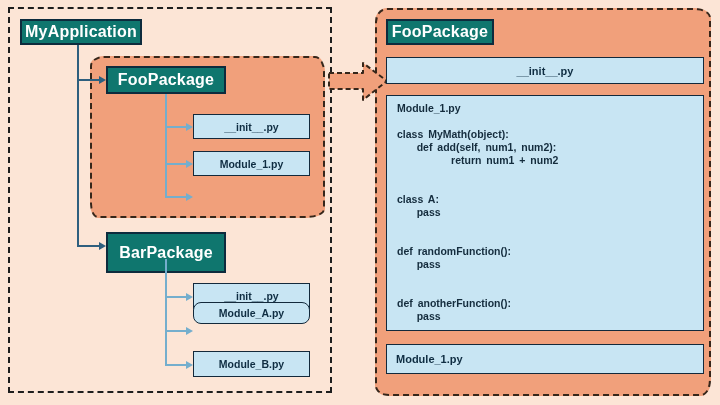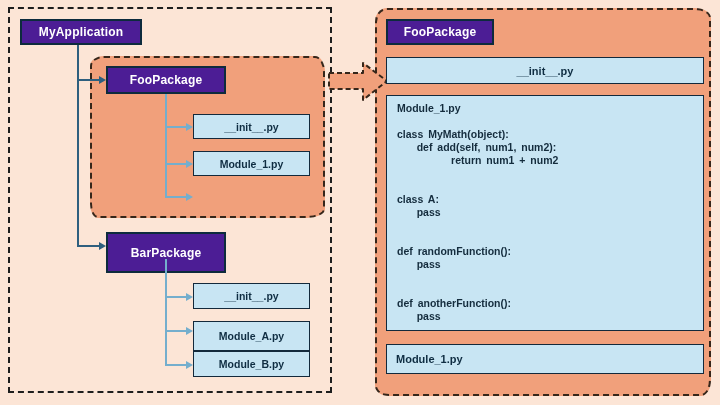--- a/index.html
+++ b/index.html
@@ -23,23 +23,23 @@
   .foo-region{
     left:90px;top:56px;width:235px;height:162px;
     border-radius:14px 10px 18px 8px / 10px 16px 9px 14px;
   }
   .right-panel{
     left:375px;top:8px;width:336px;height:388px;
     border-radius:12px 16px 10px 14px / 14px 10px 16px 10px;
   }
   
   .node-teal{
-    background:#4c1d95;border:2px solid #0d2b3d;color:#ffffff;
+    background:#0f766e;border:2px solid #0d2b3d;color:#ffffff;
     display:flex;align-items:center;justify-content:center;
-    font-size:12px;font-weight:700;letter-spacing:.2px;
+    font-size:16px;font-weight:700;letter-spacing:.2px;
   }
   
   .node-blue{
     background:#c8e5f3;border:1.5px solid #13293b;color:#0f2d42;
     display:flex;align-items:center;justify-content:center;
     font-size:10.5px;font-weight:600;
   }
   
   .line-teal{background:#2e5f7e;}
   .line-blue{background:#74aecd;}
@@ -109,21 +109,21 @@
   <div class="abs line-blue" style="left:165px;top:296px;width:22px;height:1.5px;"></div>
   <div class="abs arrow-right blue" style="left:186px;top:293px;"></div>
   <div class="abs line-blue" style="left:165px;top:330px;width:22px;height:1.5px;"></div>
   <div class="abs arrow-right blue" style="left:186px;top:327px;"></div>
   <div class="abs line-blue" style="left:165px;top:364px;width:22px;height:1.5px;"></div>
   <div class="abs arrow-right blue" style="left:186px;top:361px;"></div>
 
   <div class="abs node-blue" style="left:193px;top:283px;width:117px;height:26px;">
     <span>__init__.py</span>
   </div>
-  <div class="abs node-blue" style="left:193px;top:321px;width:117px;height:30px;">
+  <div class="abs node-blue" style="left:193px;top:302px;width:117px;height:22px;border-radius:8px;">
     <span>Module_A.py</span>
   </div>
   <div class="abs node-blue" style="left:193px;top:351px;width:117px;height:26px;">
     <span>Module_B.py</span>
   </div>
 
   <div class="abs orange-region right-panel"></div>
 
   <svg class="abs" style="left:328px;top:61px;" width="62" height="42" viewBox="0 0 62 42">
     <polygon points="1,12 35,12 35,2 59,20 35,39 35,28 1,28" fill="#f1a07b" stroke="#36261a" stroke-width="2" stroke-dasharray="5 3" stroke-linejoin="round"></polygon>

